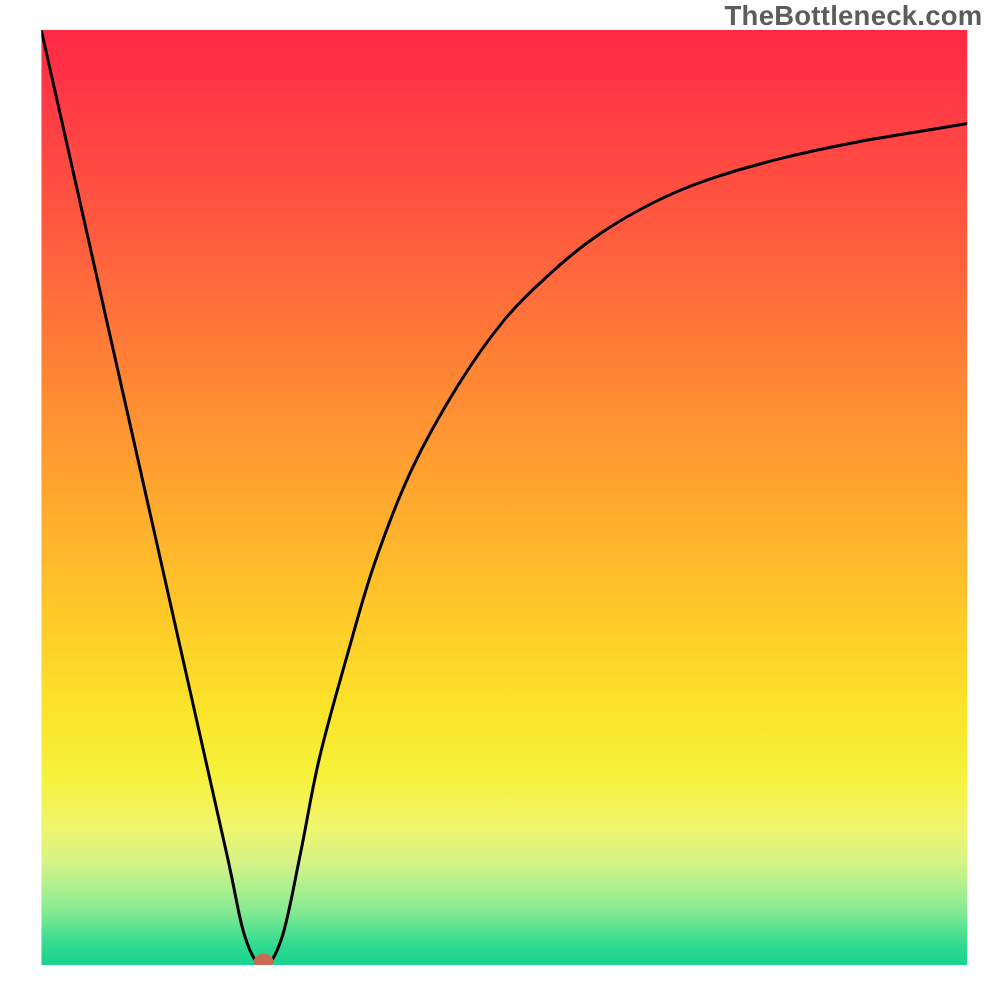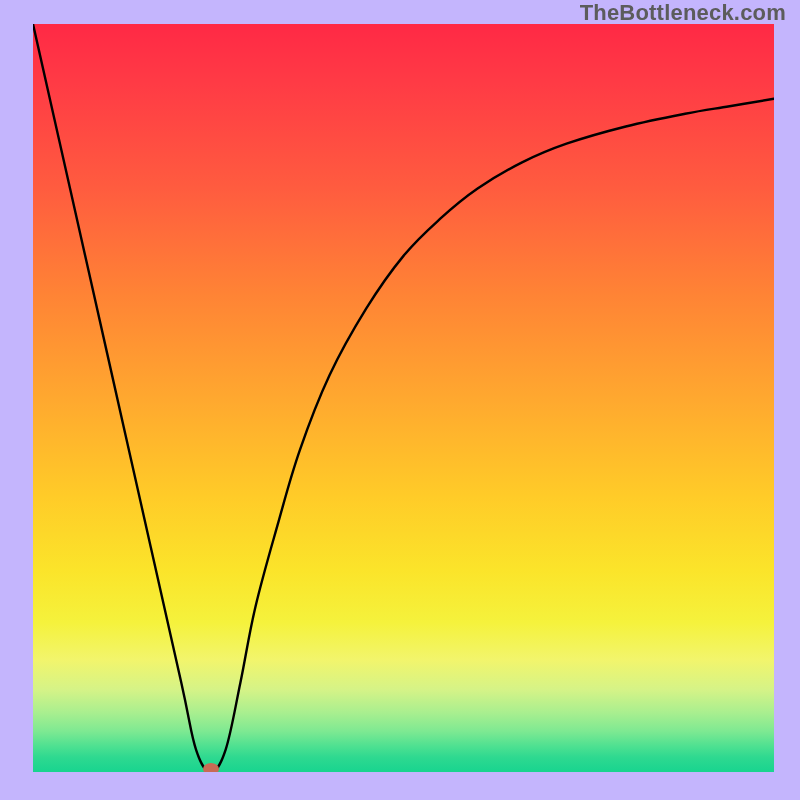--- a/index.html
+++ b/index.html
@@ -8,21 +8,21 @@
     width: 800px;
     height: 800px;
     overflow: hidden;
     background: #000;
     font-family: Arial, Helvetica, sans-serif;
   }
   .frame {
     position: relative;
     width: 800px;
     height: 800px;
-    background: #c4b5fd;
+    background: #ffffff;
   }
   .watermark {
     position: absolute;
     top: 0;
     right: 14px;
     color: #5c5c5c;
     font-size: 22px;
     font-weight: bold;
     letter-spacing: 0.2px;
     z-index: 20;

